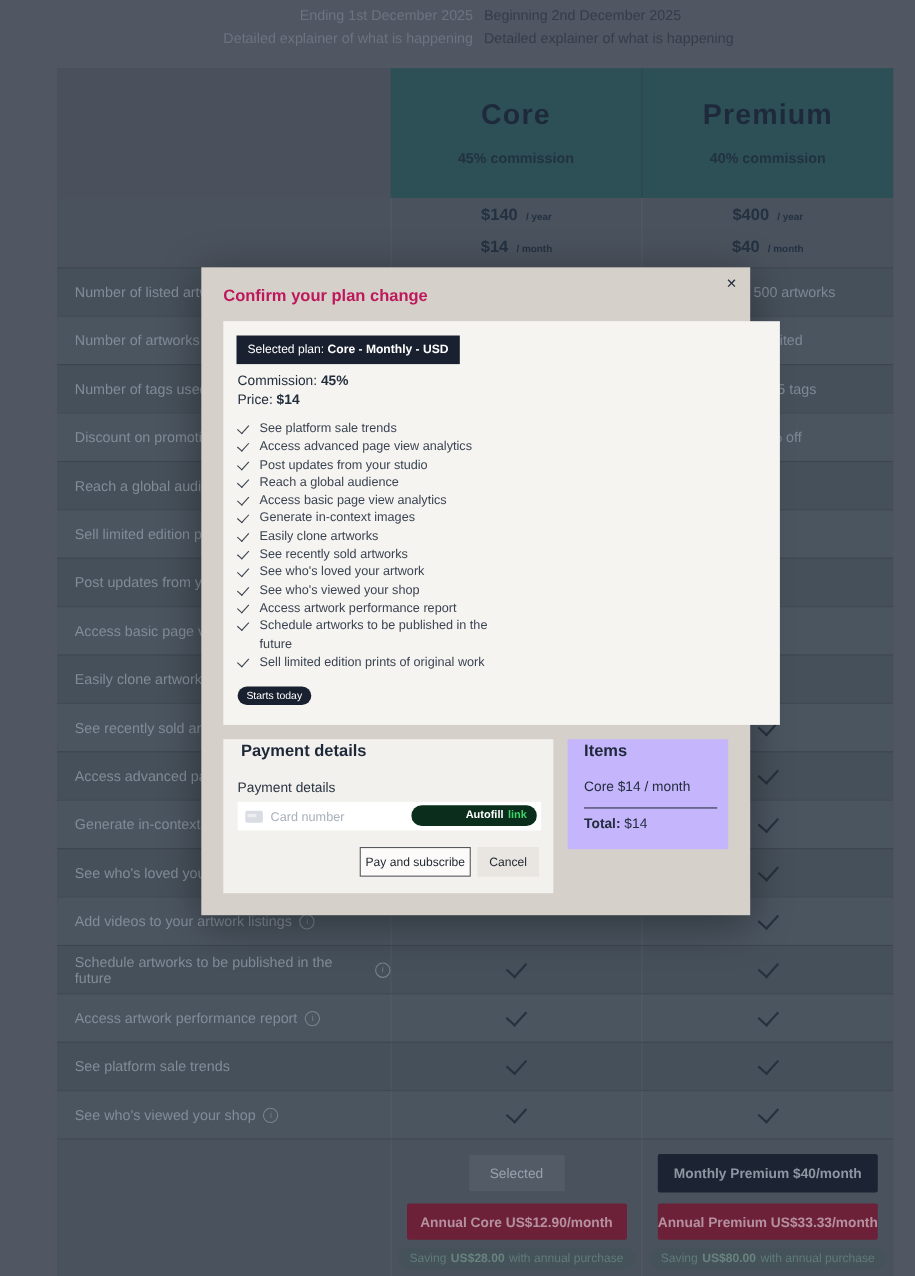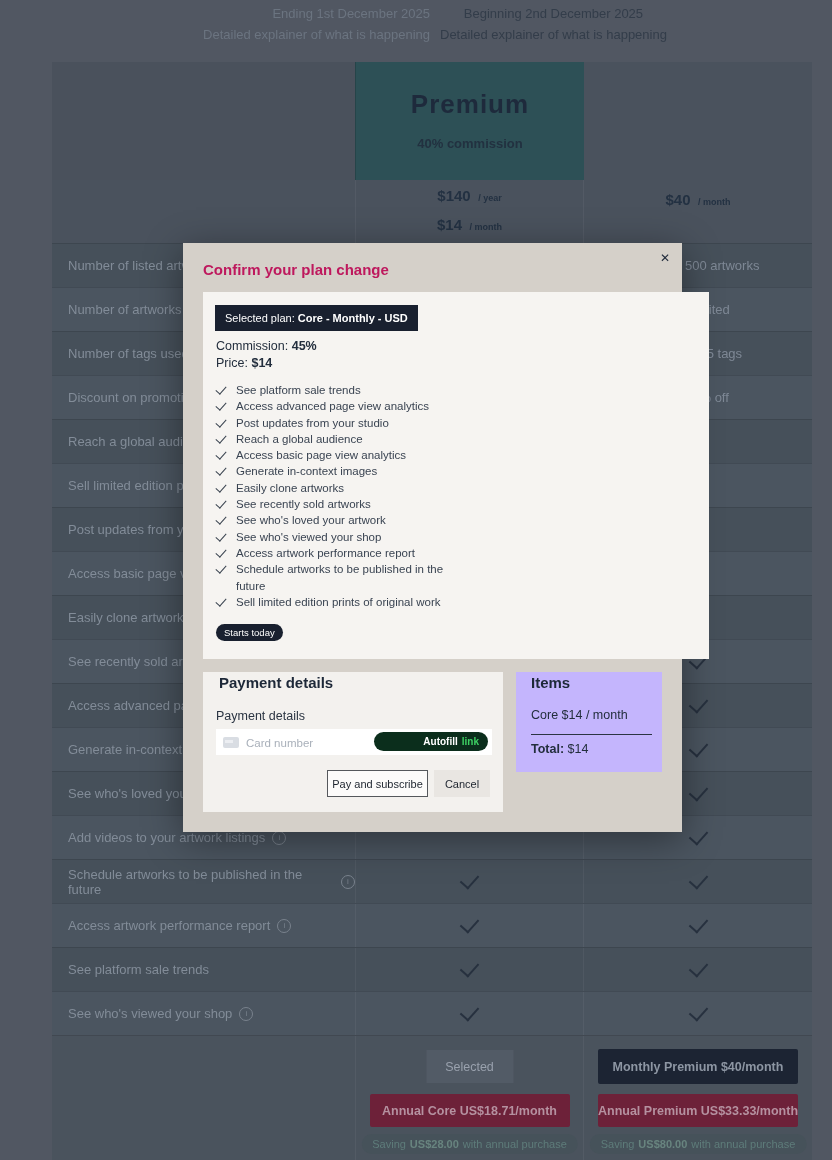--- a/index.html
+++ b/index.html
@@ -1,21 +1,21 @@
 <!DOCTYPE html>
 <html><head>
 <meta charset="utf-8">
 <style>
   html,body{margin:0;padding:0;}
   #app{position:relative;width:832px;height:1160px;background:#515762;overflow:hidden;
        font-family:"Liberation Sans","DejaVu Sans",sans-serif;}
   
   .hdr{position:absolute;top:3px;font-size:13px;line-height:21px;}
   .hdr-ending{right:402px;text-align:right;color:#6b7480;}
-  .hdr-beginning{left:440px;text-align:center;color:#333d4a;}
+  .hdr-beginning{left:440px;text-align:left;color:#333d4a;}
   
   .table{position:absolute;left:52px;top:62px;width:760px;height:1098px;background:#4a525d;}
   .thead{position:relative;height:118px;display:flex;}
   .thead .side{width:303px;background:#4a515c;}
   .plan-head{width:228px;background:#2d5056;text-align:center;box-sizing:border-box;padding-top:27px;}
   .plan-head.prem{width:229px;border-left:1px solid rgba(0,0,0,0.14);}
   .plan-name{font-size:26px;font-weight:bold;letter-spacing:1px;color:#1e2a3c;}
   .plan-comm{margin-top:16px;font-size:13px;font-weight:bold;color:#223140;}
   .pricing{position:relative;height:63px;display:flex;background:#4a525d;}
   .pricing .side{width:303px;}
@@ -108,39 +108,47 @@
   </div>
   <div class="hdr hdr-beginning">
     <div>Beginning 2nd December 2025</div>
     <div>Detailed explainer of what is happening</div>
   </div>
 
   <div class="table">
 
     <div class="thead">
       <div class="side"></div>
+      <div class="plan-head">
+        <div class="plan-name">Core</div>
+        <div class="plan-comm">45% commission</div>
+      </div>
       <div class="plan-head prem">
         <div class="plan-name">Premium</div>
         <div class="plan-comm">40% commission</div>
       </div>
     </div>
 
     <div class="pricing">
       <div class="side"></div>
       <div class="pcell">
         <div class="pline1">
           <span class="pval">$140</span>
           <span class="punit">/ year</span>
         </div>
         <div class="pline2">
           <span class="pval">$14</span>
           <span class="punit">/ month</span>
         </div>
       </div>
       <div class="pcell prem">
+        <div class="pline1">
+          <span class="pval">$400</span>
+          <span class="punit">/ year</span>
+        </div>
         <div class="pline2">
           <span class="pval">$40</span>
           <span class="punit">/ month</span>
         </div>
       </div>
     </div>
 
     <div>
         <div class="frow odd">
           <div class="flabel">
@@ -315,21 +323,21 @@
           <div class="fcell prem">
             <span class="check"></span>
           </div>
         </div>
       </div>
 
     <div class="tfoot">
       <div class="side"></div>
       <div class="fcol">
         <div class="fbtn btn-selected">Selected</div>
-        <div class="fbtn btn-annual">Annual Core US$18.71/month</div>
+        <div class="fbtn btn-annual">Annual Core US$12.90/month</div>
         <div class="fbtn saving">
           <span>Saving</span>
           <b>US$28.00</b>
           <span>with annual purchase</span>
         </div>
       </div>
       <div class="fcol prem">
         <div class="fbtn btn-monthly-prem">Monthly Premium $40/month</div>
         <div class="fbtn btn-annual">Annual Premium US$33.33/month</div>
         <div class="fbtn saving">

